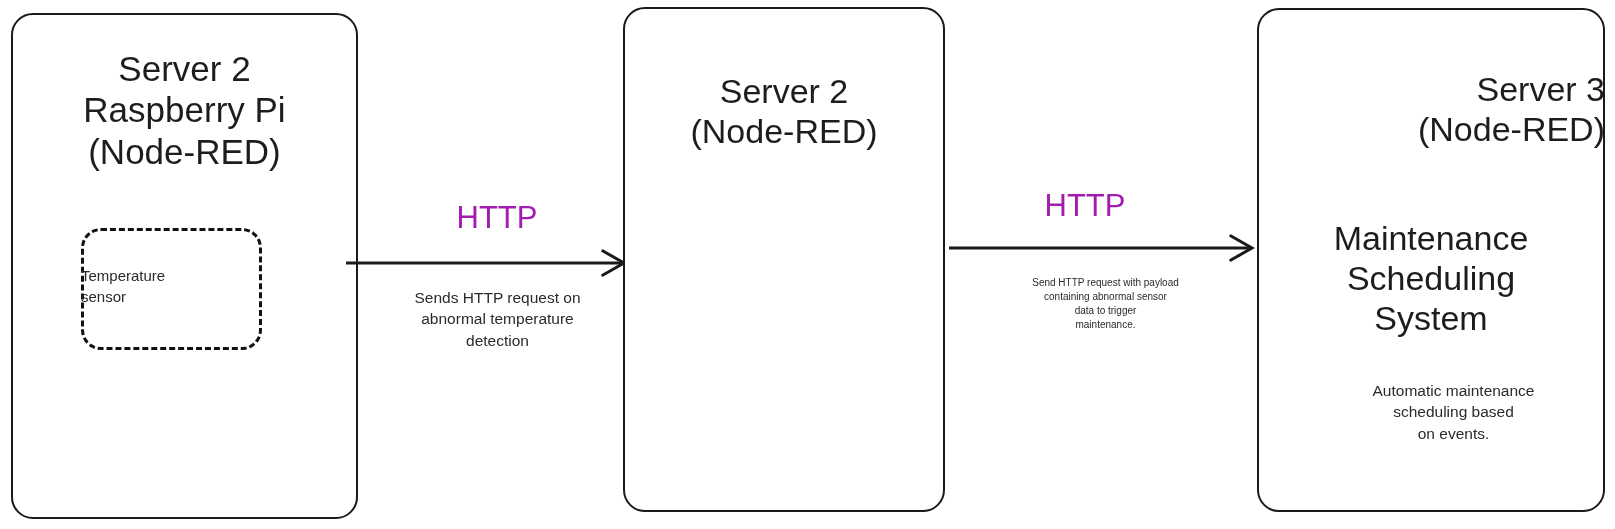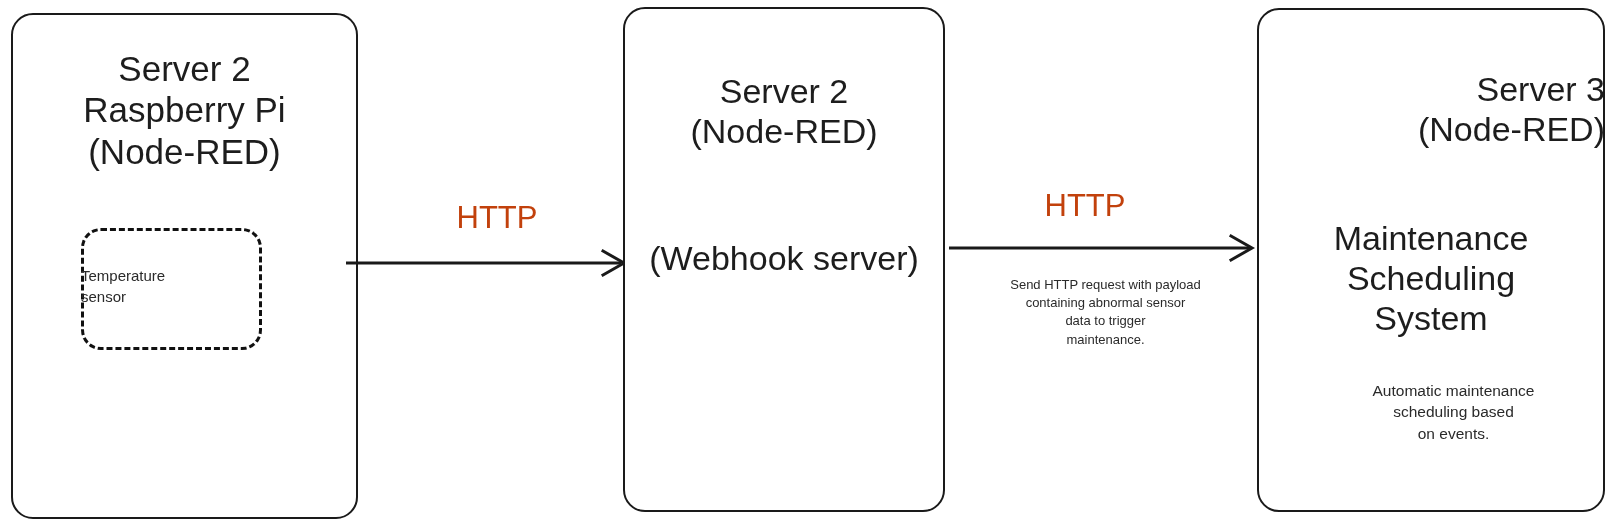--- a/index.html
+++ b/index.html
@@ -41,27 +41,27 @@
   .title-md {
     font-size: 34px;
     color: #1d1d1d;
   }
   .caption-sm {
     font-size: 15.5px;
     line-height: 1.38;
     color: #2a2a2a;
   }
   .caption-xs {
-    font-size: 13px;
+    font-size: 10px;
     line-height: 1.4;
     color: #2a2a2a;
   }
   .edge-label {
     font-size: 31px;
-    color: #c2410c;
+    color: #a21caf;
   }
 
   
   .dashed-node {
     position: absolute;
     box-sizing: border-box;
     border: 3px dashed #111111;
     border-radius: 20px;
     background: #ffffff;
   }
@@ -96,27 +96,29 @@
   <div class="dashed-label" style="left:81px; top:265px; width:181px;">Temperature
 sensor</div>
 
   <div class="txt edge-label" style="left:372px; top:200px; width:250px;">HTTP</div>
 
   <svg class="connector" style="left:345px; top:240px; width:290px; height:50px;" viewBox="0 0 290 50">
     <line x1="1" y1="23" x2="276" y2="23" stroke="#1a1a1a" stroke-width="3"></line>
     <polyline points="258,11 279,23 258,35" fill="none" stroke="#1a1a1a" stroke-width="3" stroke-linecap="square"></polyline>
   </svg>
 
+  <div class="txt caption-sm" style="left:360px; top:287px; width:275px;">Sends HTTP request on
+abnormal temperature
+detection</div>
 
   <div class="node" style="left:623px; top:7px; width:322px; height:505px;"></div>
 
   <div class="txt title-md" style="left:623px; top:71px; width:322px;">Server 2
 (Node-RED)</div>
 
-  <div class="txt title-md" style="left:623px; top:238px; width:322px;">(Webhook server)</div>
 
   <div class="txt edge-label" style="left:960px; top:188px; width:250px;">HTTP</div>
 
   <svg class="connector" style="left:948px; top:225px; width:315px; height:50px;" viewBox="0 0 315 50">
     <line x1="1" y1="23" x2="301" y2="23" stroke="#1a1a1a" stroke-width="3"></line>
     <polyline points="283,11 304,23 283,35" fill="none" stroke="#1a1a1a" stroke-width="3" stroke-linecap="square"></polyline>
   </svg>
 
   <div class="txt caption-xs" style="left:948px; top:276px; width:315px;">Send HTTP request with payload
 containing abnormal sensor

